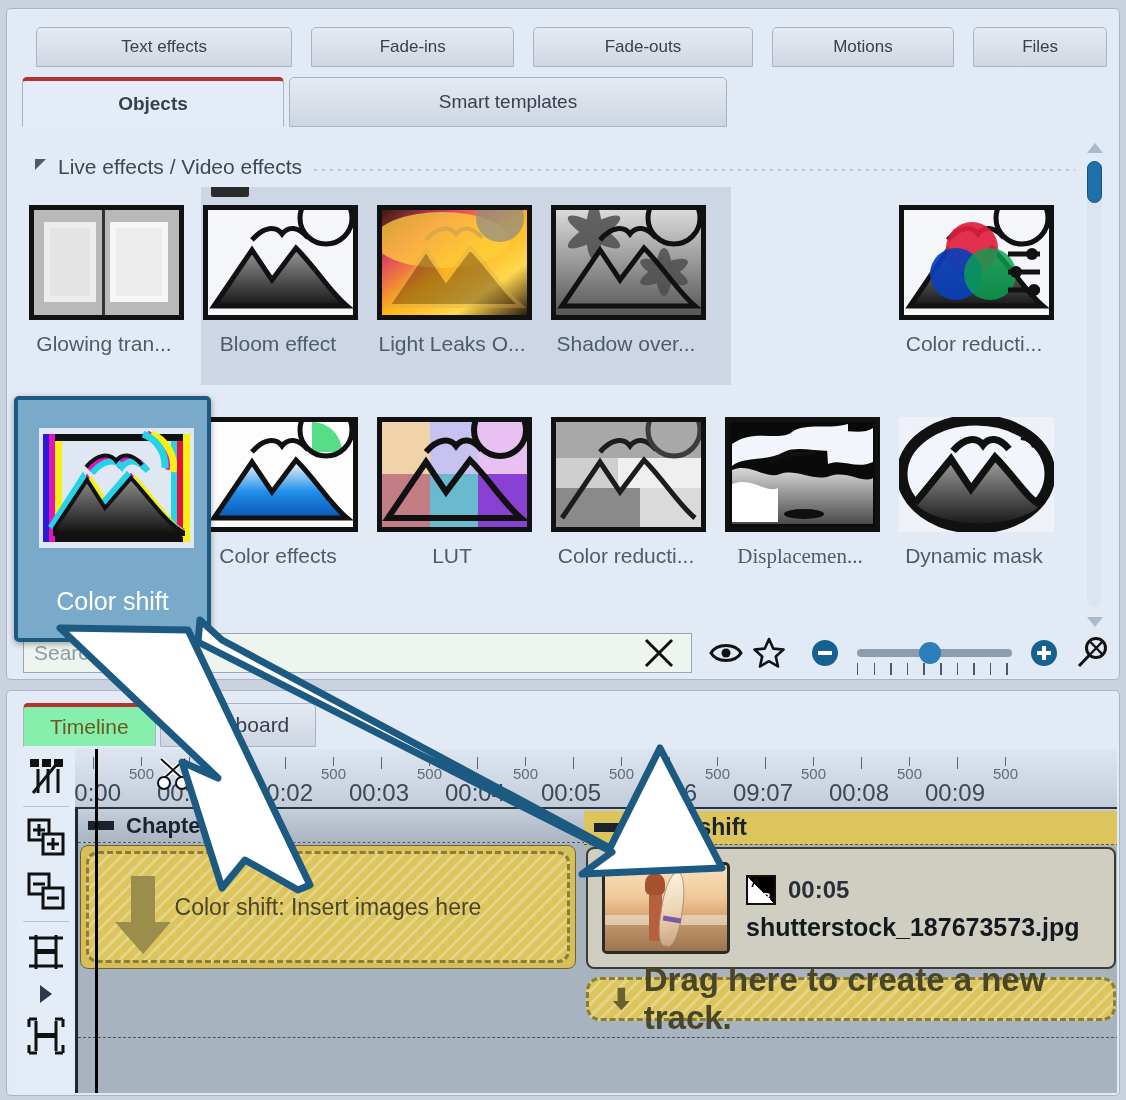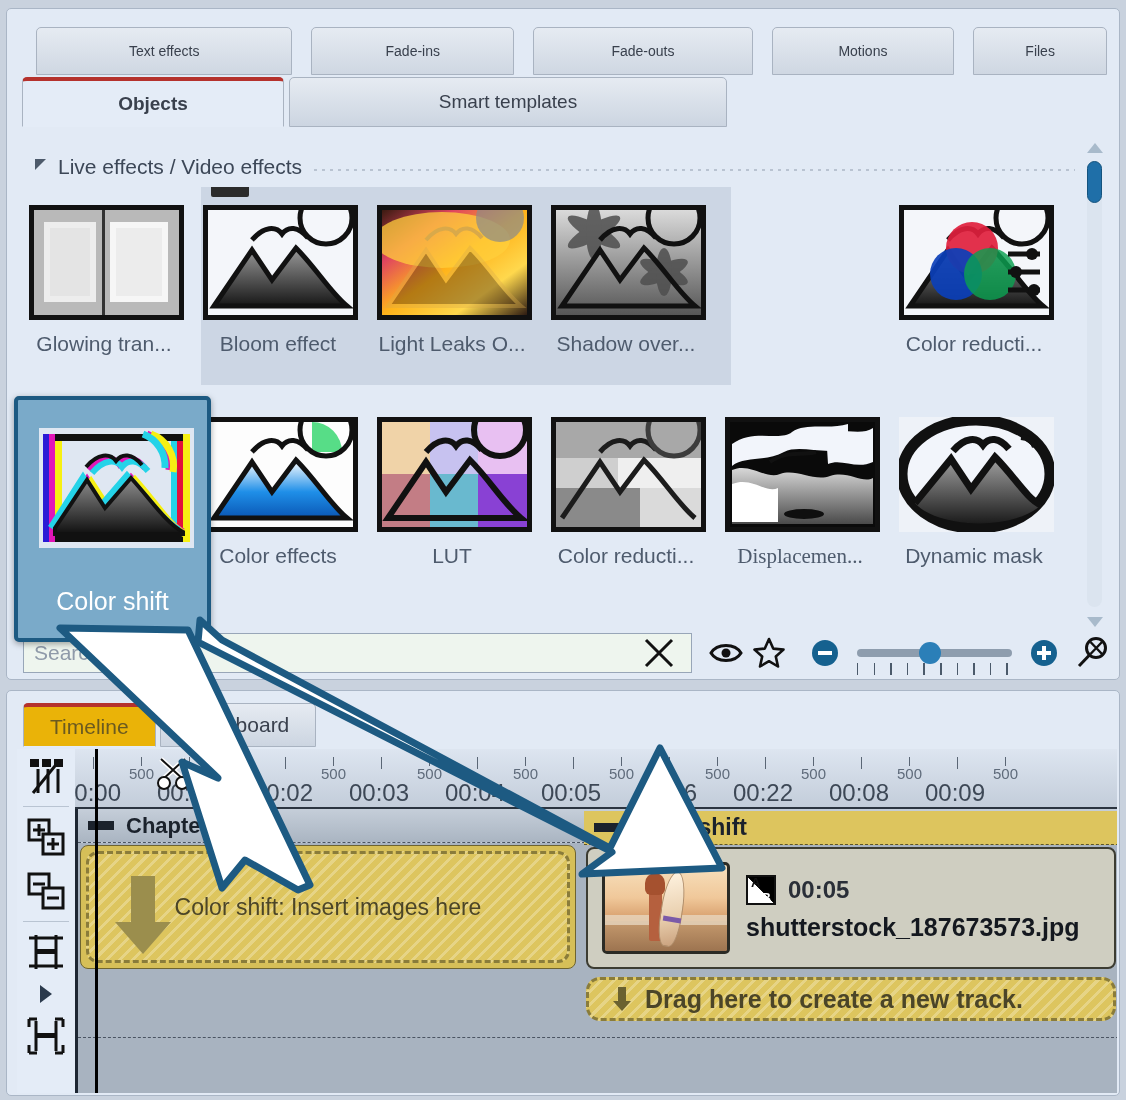--- a/index.html
+++ b/index.html
@@ -20,22 +20,22 @@
   
   #tabRow1{
     position:absolute; left:15px; top:18px; width:1085px; height:48px;
     display:flex; gap:5px;
   }
   .tab1{
     background:linear-gradient(180deg,#e6ebf2 0%,#cfd7e2 100%);
     border:1px solid #a9b3c1;
     border-radius:5px 5px 0 0;
     display:flex; align-items:center; justify-content:center;
-    font-size:14px; color:#39404d;
-    height:48px;
+    font-size:17px; color:#39404d;
+    height:40px;
     margin-left:14px;
   }
   #tabRow2{
     position:absolute; left:15px; top:68px; width:1085px; height:50px;
     display:flex; gap:5px;
   }
   .tab2{
     background:linear-gradient(180deg,#e6ebf2 0%,#ccd5e1 100%);
     border:1px solid #a9b3c1;
     border-radius:5px 5px 0 0;
@@ -125,21 +125,21 @@
   #botPanel{
     position:absolute; left:6px; top:690px; width:1114px; height:406px;
     background:#e2eaf5; border:1px solid #aab6c6; border-radius:5px;
   }
   #tlTabs{ position:absolute;left:16px;top:12px;height:44px;display:flex;gap:4px;}
   .tlTab{
     padding:0 26px;height:44px;display:flex;align-items:center;font-size:21px;
     background:linear-gradient(180deg,#e6ebf2 0%,#ccd5e1 100%);
     border:1px solid #a9b3c1;border-radius:5px 5px 0 0;color:#39404d;
   }
-  .tlTab.active{ background:#eab308;border-top:4px solid #b5322d;border-bottom:1px solid #e4ecf7;color:#6b5a20;}
+  .tlTab.active{ background:#86efac;border-top:4px solid #b5322d;border-bottom:1px solid #e4ecf7;color:#6b5a20;}
   #tlToolbar{
     position:absolute; left:10px; top:58px; width:58px; height:344px;
     background:#e4ecf7;
   }
   .tlIcon{ width:58px;height:54px;display:flex;align-items:center;justify-content:center;}
   .sep{ width:46px;height:1px;background:#b9c4d2;margin:3px 6px;}
   #tlBody{
     position:absolute; left:68px; top:58px; right:2px; bottom:2px;
     overflow:hidden;
   }
@@ -191,21 +191,21 @@
   }
   .clipMeta{ display:flex;flex-direction:column;gap:8px;}
   .metaRow{ display:flex;align-items:center;gap:12px;}
   .abIcon{ width:30px;height:30px;background:#fff;border:2px solid #111;position:relative;overflow:hidden;flex:none;}
   .metaTime{ font-size:24px;color:#2a2f38;font-weight:600;}
   .metaName{ font-size:25px;color:#14181f;font-weight:bold;}
   .newTrack{
     position:absolute;background:#ddc55e;border:3px dashed #8a7c3a;border-radius:14px;
     background-image:repeating-linear-gradient(-45deg,rgba(255,255,255,.25) 0 3px,transparent 3px 9px);
     display:flex;align-items:center;gap:12px;padding-left:22px;
-    font-size:25px;font-weight:bold;color:#4b4528;
+    font-size:33px;font-weight:bold;color:#4b4528;
   }
   
   #playhead{ position:absolute;left:20px;top:0;width:3px;height:404px;background:#000;z-index:9;}
   
   #dragTile{
     position:absolute;left:14px;top:396px;width:197px;height:246px;
     background:#7aaac9;border:4px solid #1d5a82;border-radius:5px;z-index:40;
     box-shadow:0 2px 6px rgba(0,0,0,.35);
   }
   #dragThumbImg{
@@ -560,21 +560,21 @@
         <div class="rlab500" style="left: 438px;">500</div>
         <div class="rtick" style="left: 498px;"></div>
         <div class="rlabT" style="left: 466px;">00:05</div>
         <div class="rtick" style="left: 546px; height: 9px;"></div>
         <div class="rlab500" style="left: 534px;">500</div>
         <div class="rtick" style="left: 594px;"></div>
         <div class="rlabT" style="left: 562px;">00:06</div>
         <div class="rtick" style="left: 642px; height: 9px;"></div>
         <div class="rlab500" style="left: 630px;">500</div>
         <div class="rtick" style="left: 690px;"></div>
-        <div class="rlabT" style="left: 658px;">00:22</div>
+        <div class="rlabT" style="left: 658px;">09:07</div>
         <div class="rtick" style="left: 738px; height: 9px;"></div>
         <div class="rlab500" style="left: 726px;">500</div>
         <div class="rtick" style="left: 786px;"></div>
         <div class="rlabT" style="left: 754px;">00:08</div>
         <div class="rtick" style="left: 834px; height: 9px;"></div>
         <div class="rlab500" style="left: 822px;">500</div>
         <div class="rtick" style="left: 882px;"></div>
         <div class="rlabT" style="left: 850px;">00:09</div>
         <div class="rtick" style="left: 930px; height: 9px;"></div>
         <div class="rlab500" style="left: 918px;">500</div>

